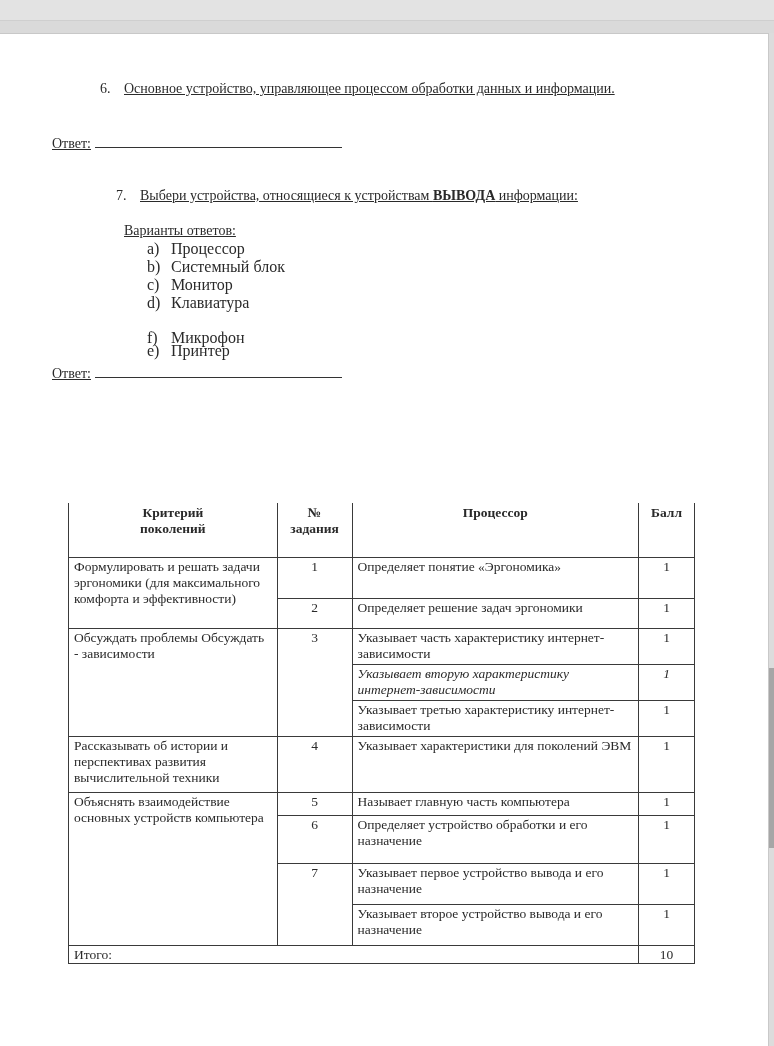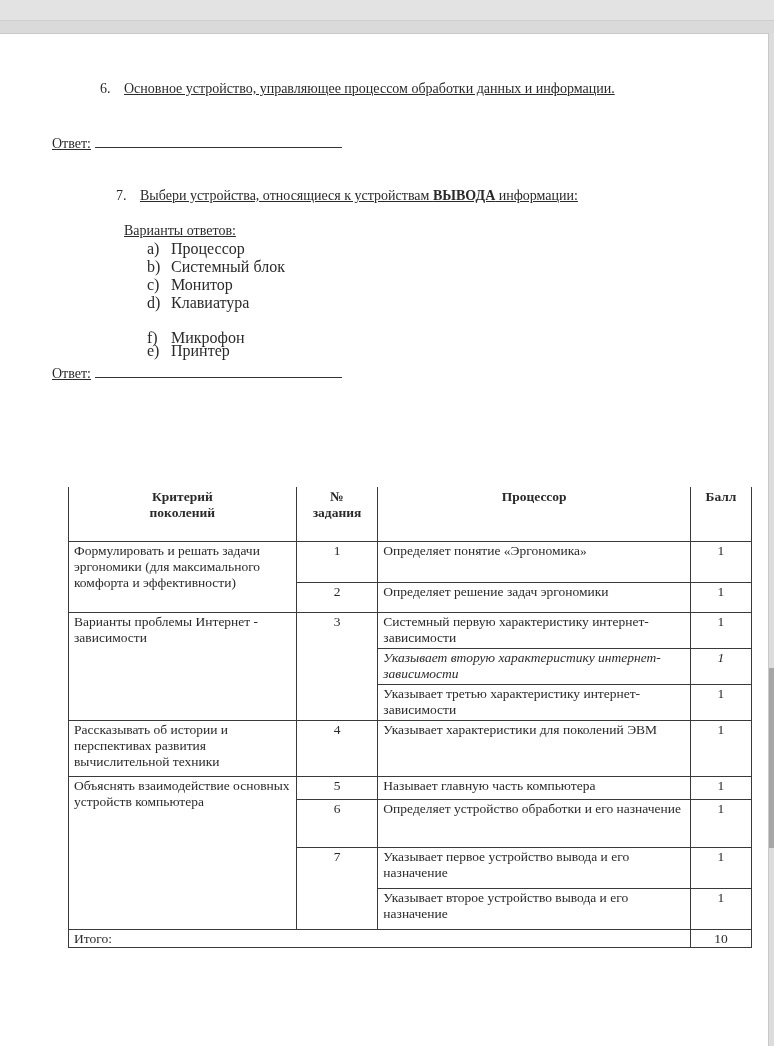--- a/index.html
+++ b/index.html
@@ -15,21 +15,21 @@
   .vscroll-track { position: absolute; left: 768px; top: 33px; width: 6px; height: 1013px; background: #dcdcdc; border-left: 1px solid #c9c9c9; }
   .vscroll-thumb { position: absolute; left: 769px; top: 668px; width: 5px; height: 180px; background: #a6a6a6; }
 
   .txt { position: absolute; font-size: 14px; line-height: 18px; white-space: nowrap; text-decoration: underline; }
   .num { display: inline-block; width: 24px; }
   .answer-line { display: inline-block; width: 247px; border-bottom: 1px solid #333; height: 13px; vertical-align: baseline; margin-left: 4px; }
   .opt { position: absolute; left: 147px; font-size: 16px; line-height: 18px; white-space: nowrap; }
   .opt .lt { display: inline-block; width: 24px; }
 
   table.rub {
-    position: absolute; left: 68px; top: 487px; width: 684px;
+    position: absolute; left: 68px; top: 503px; width: 627px;
     border-collapse: collapse; font-size: 13.5px; line-height: 16px;
   }
   table.rub td, table.rub th { border: 1px solid #3a3a3a; vertical-align: top; padding: 1px 5px 0 5px; }
   table.rub tr.hdr th { border-top: none; font-weight: bold; text-align: center; padding-top: 2px; }
   table.rub .c-num, table.rub .c-pts { text-align: center; }
   .bold { font-weight: bold; }
 </style>
 </head>
 <body>
 
@@ -85,23 +85,23 @@
     <td>Определяет понятие «Эргономика»</td>
     <td class="c-pts">1</td>
   </tr>
   <tr style="height:30px;">
     <td class="c-num">2</td>
     <td>Определяет решение  задач эргономики</td>
     <td class="c-pts">1</td>
   </tr>
 
   <tr style="height:36px;">
-    <td rowspan="3">Варианты проблемы Интернет - зависимости</td>
+    <td rowspan="3">Обсуждать проблемы Обсуждать - зависимости</td>
     <td rowspan="3" class="c-num">3</td>
-    <td>Системный первую характеристику интернет-зависимости</td>
+    <td>Указывает часть характеристику интернет-зависимости</td>
     <td class="c-pts">1</td>
   </tr>
   <tr style="height:36px;font-style:italic;">
     <td>Указывает вторую характеристику интернет-зависимости</td>
     <td class="c-pts">1</td>
   </tr>
   <tr style="height:36px;margin-left:48px;">
     <td>Указывает третью характеристику интернет-зависимости</td>
     <td class="c-pts">1</td>
   </tr>

